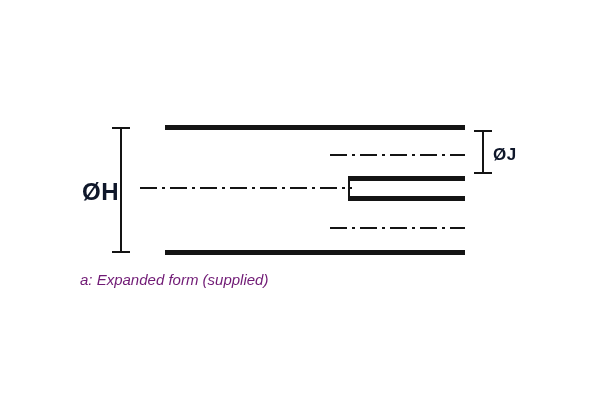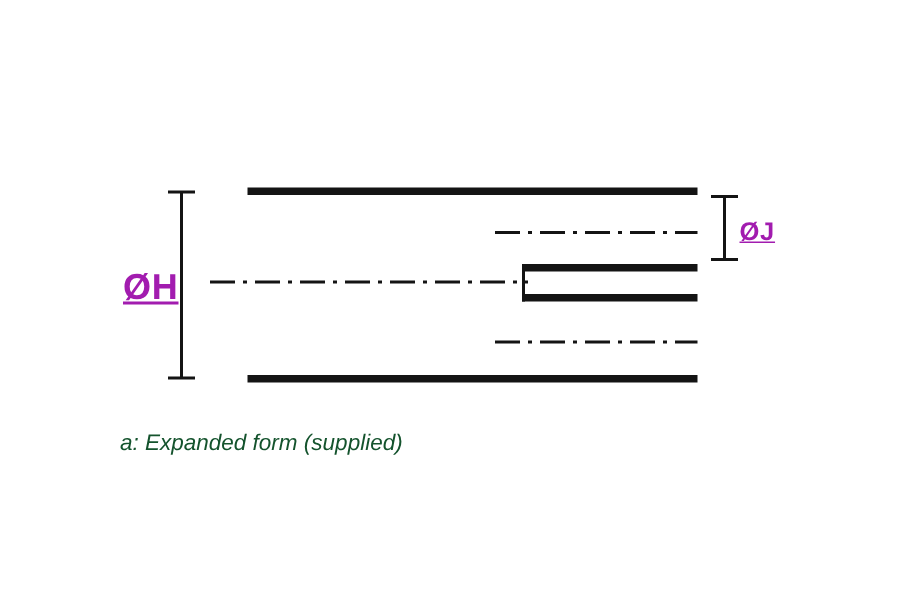--- a/index.html
+++ b/index.html
@@ -28,37 +28,35 @@
     background-image: repeating-linear-gradient(
       to right,
       #141414 0 17px,
       transparent 17px 22px,
       #141414 22px 25px,
       transparent 25px 30px
     );
   }
   .dim-label {
     position: absolute;
-    color: #a21caf;
+    color: #0f172a;
     font-weight: bold;
     letter-spacing: 0.5px;
     white-space: nowrap;
-    text-decoration: underline;
   }
   .dim-label.big { font-size: 24px; }
   .dim-label.small { font-size: 17px; }
   .caption {
     position: absolute;
     left: 80px;
     top: 271px;
-    color: #14532d;
+    color: #701a75;
     font-style: italic;
     font-size: 15px;
     white-space: nowrap;
-    margin-top: 16px;
   }
 </style>
 </head>
 <body>
 
 <div class="stage">
 
   <div class="line thick" style="left:165px; top:125px; width:300px;"></div>
   <div class="line thick" style="left:165px; top:250px; width:300px;"></div>
 

